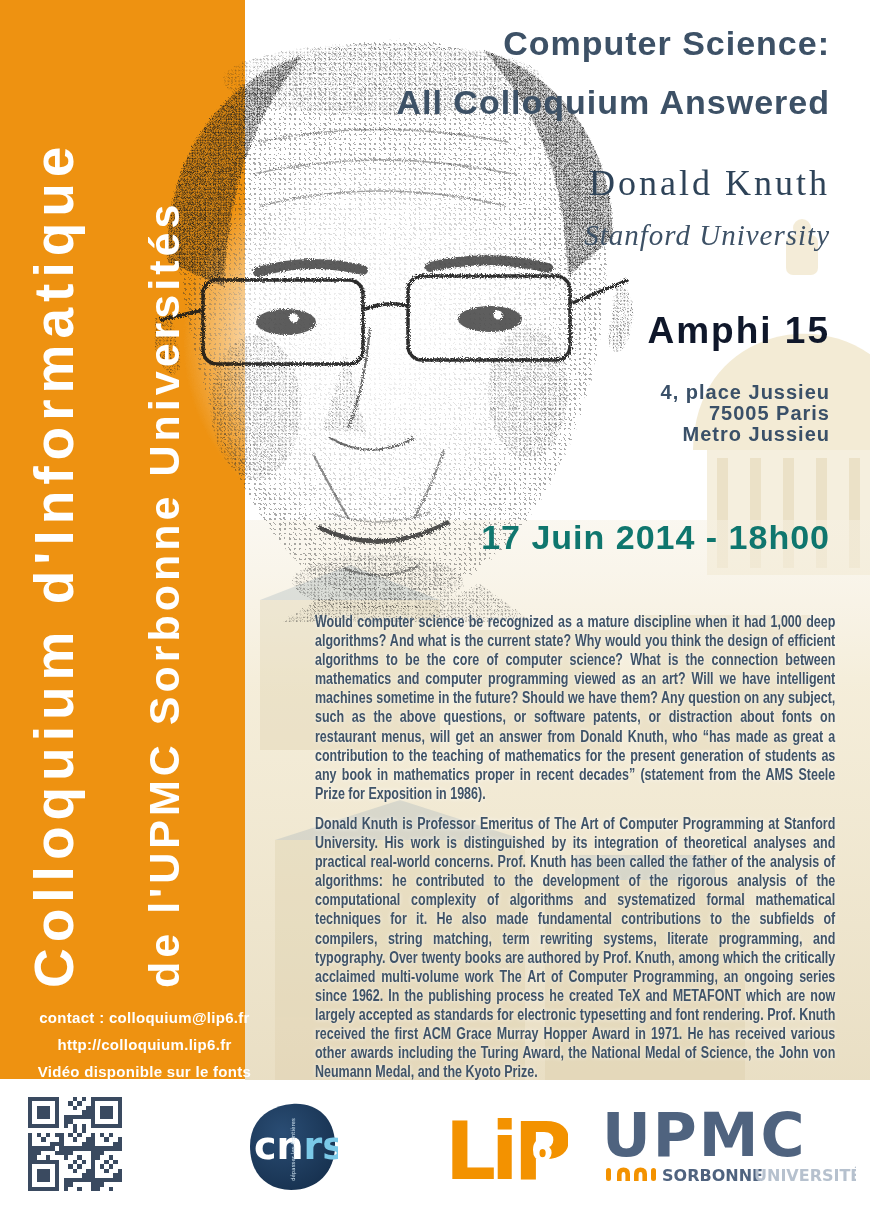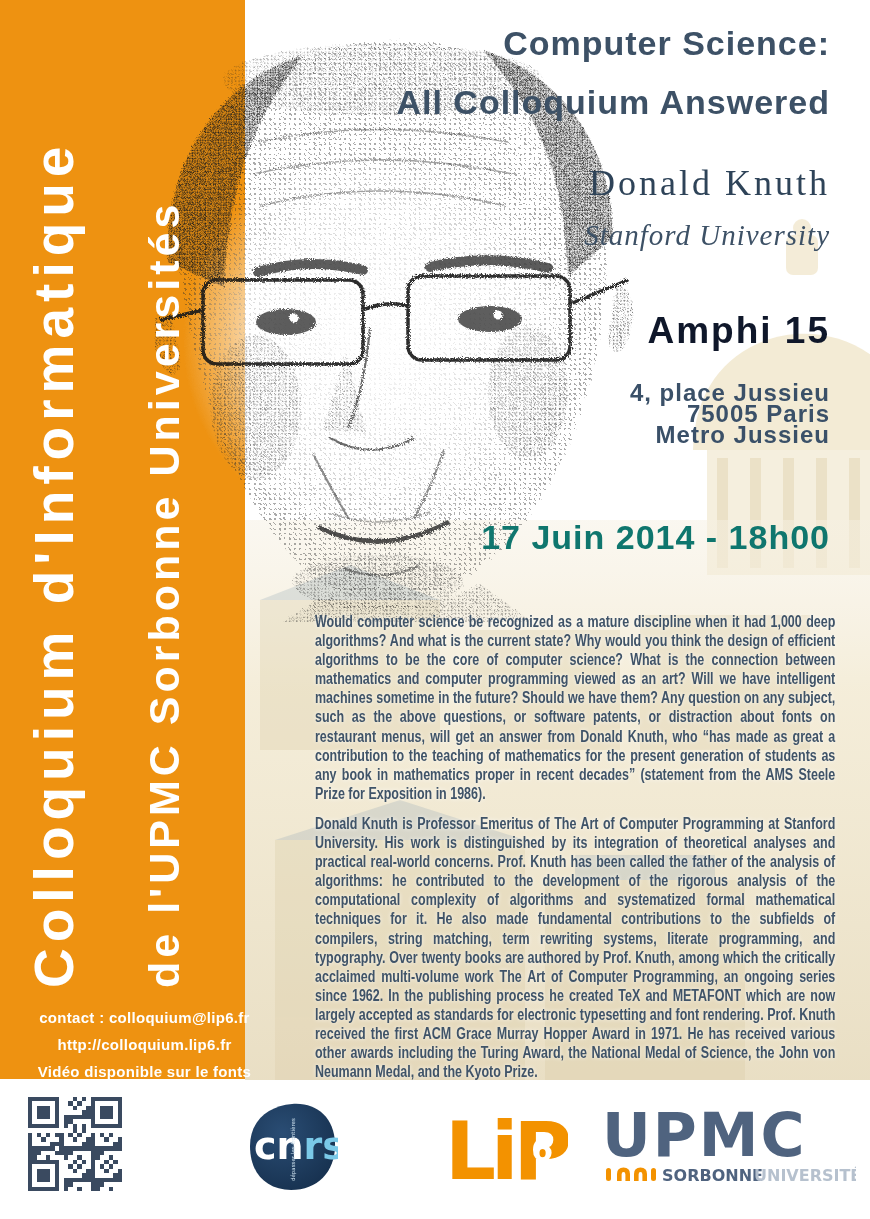--- a/index.html
+++ b/index.html
@@ -22,21 +22,21 @@
   .portrait { position:absolute; left:108px; top:22px; z-index:2; opacity:.92; }
 
   
   .rtx { position:absolute; right:40px; text-align:right; z-index:4; }
   .title  { top:14px; font-size:34px; font-weight:bold; color:#3d5166; line-height:59px; letter-spacing:1px; }
   .speaker{ top:162px; font-family:"Liberation Serif","DejaVu Serif",serif; font-size:36px; color:#2e4358;
             letter-spacing:3px; }
   .affil  { top:219px; font-family:"Liberation Serif","DejaVu Serif",serif; font-style:italic; font-size:29px;
             color:#3d5166; letter-spacing:1px; }
   .room   { top:299px; font-size:37px; font-weight:bold; color:#0f172a; letter-spacing:2px;margin-top:11px; }
-  .addr   { top:382px; font-size:24px; font-weight:bold; color:#3a5068; line-height:21px; letter-spacing:1px; }
+  .addr   { top:382px; font-size:20px; font-weight:bold; color:#3a5068; line-height:21px; letter-spacing:1px; }
   .date   { top:518px; font-size:34px; font-weight:bold; color:#0f766e; letter-spacing:1px; }
 
   .para { position:absolute; left:315px; width:667px; transform:scaleX(0.78); transform-origin:0 0;
           text-align:justify; font-size:16px; font-weight:bold; color:#3f5368; line-height:19.1px; z-index:4;
           text-shadow:0 0 5px rgba(255,255,255,.85); }
   .p1 { top:612px; }
   .p2 { top:814px; }
 
   
   .qr    { position:absolute; left:28px;  top:1097px; z-index:4; }

